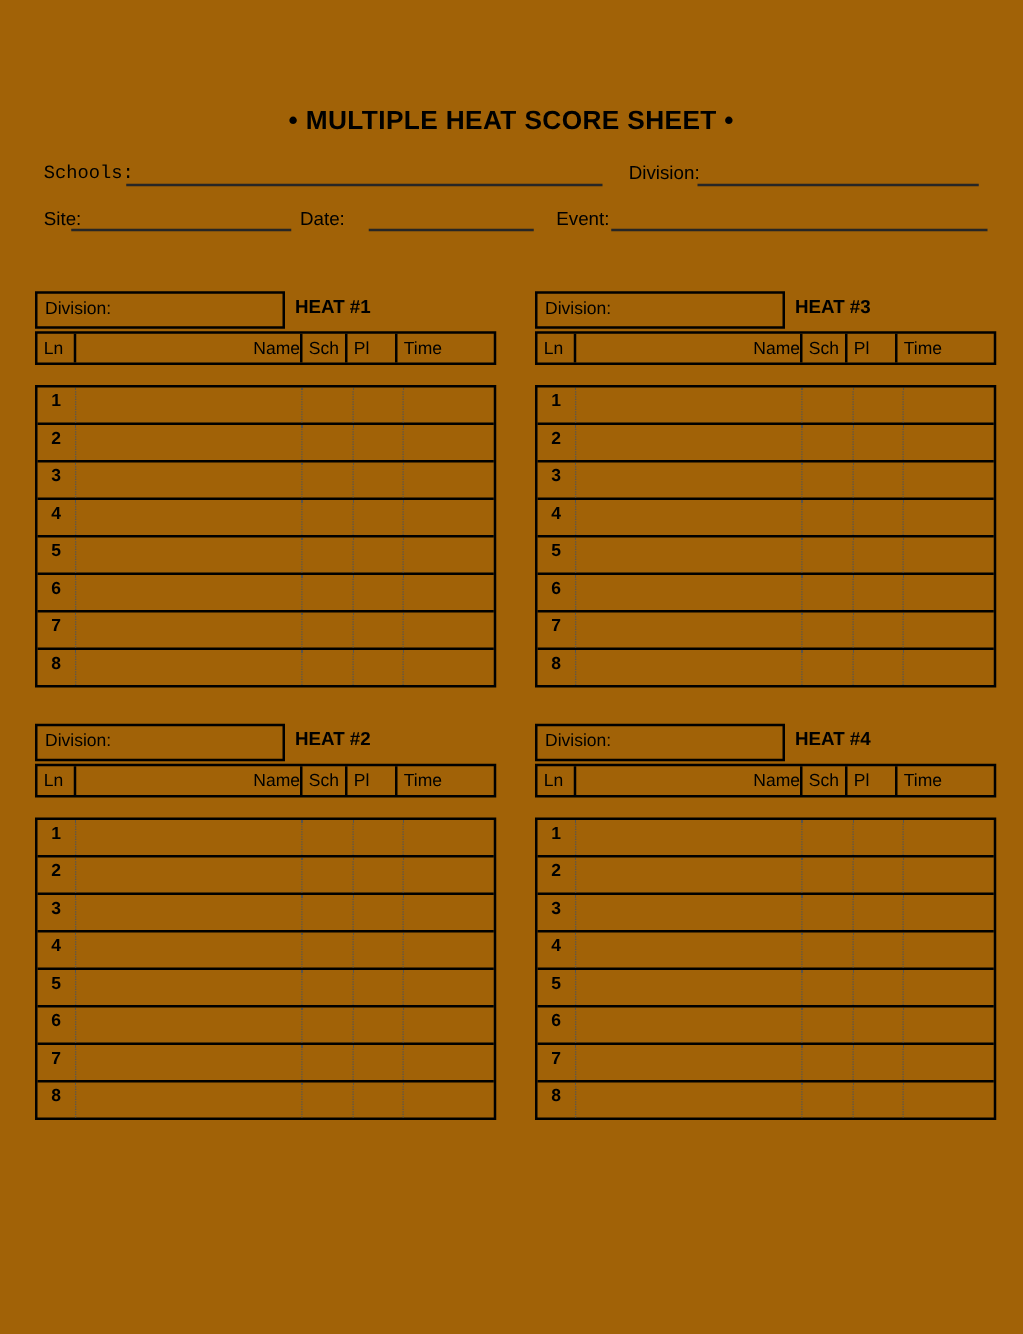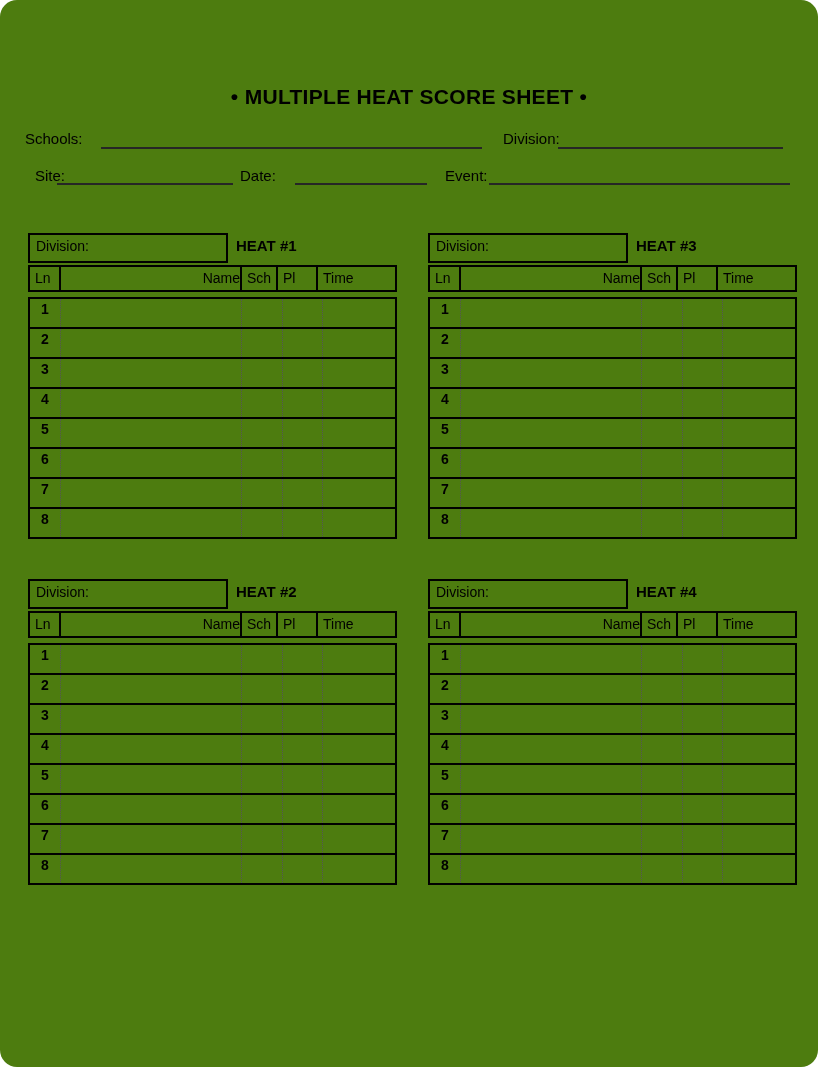--- a/index.html
+++ b/index.html
@@ -1,24 +1,23 @@
 <!DOCTYPE html>
 <html><head>
 <meta charset="utf-8">
 <style>
   html, body { margin: 0; padding: 0; background: #ffffff; }
   #page {
     position: relative;
     width: 818px;
     height: 1067px;
-    background: #4d7c0f;
+    background: #a16207;
     font-family: "Liberation Sans", "DejaVu Sans", sans-serif;
     color: #000000;
     overflow: hidden;
-    border-radius: 17px;
   }
 
   
   .title {
     position: absolute;
     left: 0; right: 0;
     top: 85px;
     text-align: center;
     font-size: 21px;
     font-weight: bold;
@@ -62,21 +61,21 @@
     font-weight: bold;
     padding: 4px 0 0 8px;
     white-space: nowrap;
   }
 
   .header-row {
     box-sizing: border-box;
     display: flex;
     height: 27px;
     border: 2px solid #000;
-    margin-bottom: 5px;
+    margin-bottom: 16px;
   }
   .hcell {
     box-sizing: border-box;
     border-right: 2px solid #000;
     font-size: 14px;
     padding: 3px 0 0 5px;
     overflow: hidden;
   }
   .hcell.c0 { width: 31px; }
   .hcell.c1 { width: 181px; text-align: right; }
@@ -112,21 +111,21 @@
   .dcell.c3 { width: 40px; }
   .dcell.c4 { flex: 1; border-right: none; }
 </style>
 </head>
 <body>
 
 <div id="page">
 
   <div class="title">• MULTIPLE HEAT SCORE SHEET •</div>
 
-  <span class="field-label" style="left:25px; top:130px;">Schools:</span>
+  <span class="field-label" style="left:35px; top:130px;font-family:Liberation Mono, monospace;">Schools:</span>
   <div class="blank-line" style="left:101px; top:147px; width:381px;"></div>
 
   <span class="field-label" style="left:503px; top:130px;">Division:</span>
   <div class="blank-line" style="left:558px; top:147px; width:225px;"></div>
 
   <span class="field-label" style="left:35px; top:167px;">Site:</span>
   <div class="blank-line" style="left:57px; top:183px; width:176px;"></div>
 
   <span class="field-label" style="left:240px; top:167px;">Date:</span>
   <div class="blank-line" style="left:295px; top:183px; width:132px;"></div>

